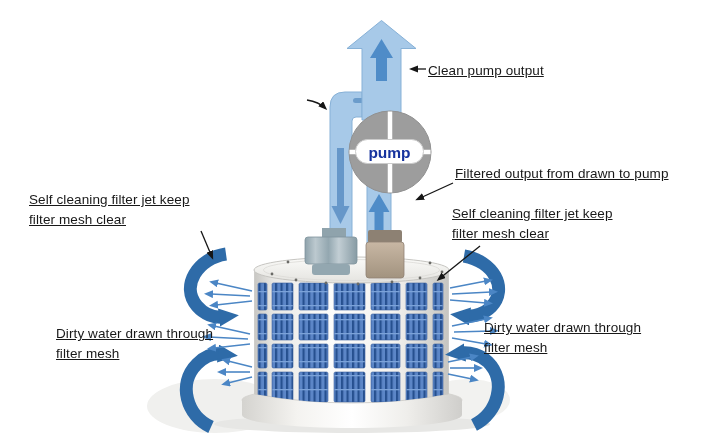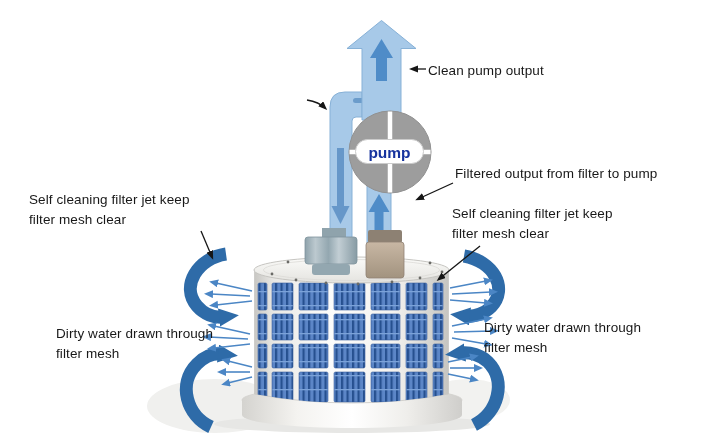--- a/index.html
+++ b/index.html
@@ -1,20 +1,20 @@
 <!DOCTYPE html>
 <html><head>
 <meta charset="utf-8">
 <style>
   html,body{margin:0;padding:0;background:#fff;}
   .canvas{position:relative;width:705px;height:446px;background:#ffffff;overflow:hidden;
           font-family:"Liberation Sans",sans-serif;}
   .canvas svg{position:absolute;left:0;top:0;}
   .lbl{position:absolute;font-size:13.5px;color:#181818;line-height:19.5px;
-       white-space:pre-line;letter-spacing:.1px;}
+       white-space:pre-line;letter-spacing:.1px;text-decoration:underline;}
 </style>
 </head>
 <body>
 
 <div class="canvas">
 
   <svg width="705" height="446" viewBox="0 0 705 446">
     <defs>
       <linearGradient id="bodyGrad" x1="0" y1="0" x2="1" y2="0">
         <stop offset="0" stop-color="#c8c7c3"></stop>
@@ -182,21 +182,21 @@
     <g fill="none" stroke="#161616" stroke-width="1.3">
       <path d="M426,69 L412,69" marker-end="url(#mBlack)"></path>
       <path d="M307,100 Q319,102 325,108" marker-end="url(#mBlack)"></path>
       <path d="M453,183 L418,199" marker-end="url(#mBlack)"></path>
       <path d="M201,231 L212,257" marker-end="url(#mBlack)"></path>
       <path d="M480,246 L439,279" marker-end="url(#mBlack)"></path>
     </g>
   </svg>
 
   <div class="lbl" style="left:428px;top:61px">Clean pump output</div>
-  <div class="lbl" style="left:455px;top:164px">Filtered output from filter to pump</div>
+  <div class="lbl" style="left:455px;top:164px">Filtered output from drawn to pump</div>
   <div class="lbl" style="left:29px;top:190px">Self cleaning filter jet keep
 filter mesh clear</div>
   <div class="lbl" style="left:452px;top:204px">Self cleaning filter jet keep
 filter mesh clear</div>
   <div class="lbl" style="left:56px;top:324px">Dirty water drawn through
 filter mesh</div>
   <div class="lbl" style="left:484px;top:318px">Dirty water drawn through
 filter mesh</div>
 </div>
 

